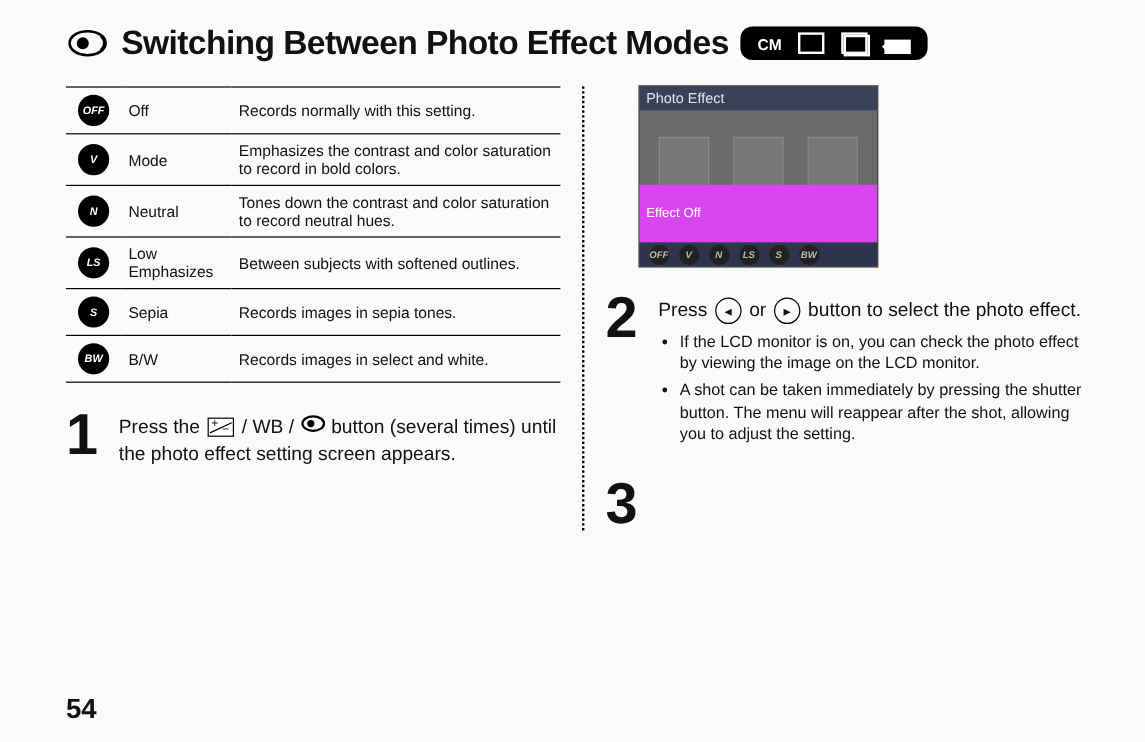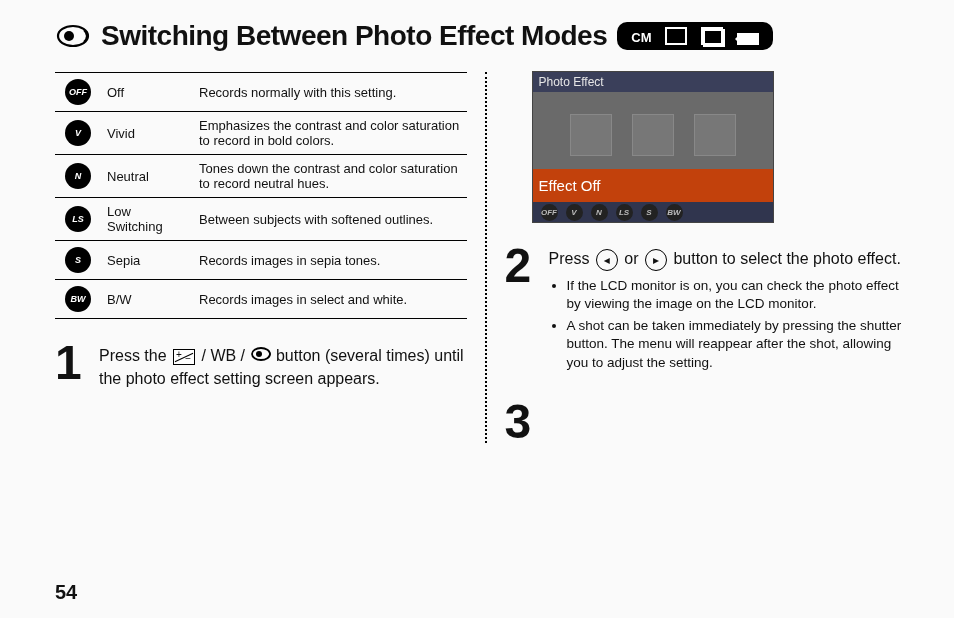--- a/index.html
+++ b/index.html
@@ -110,41 +110,41 @@
   .inline-icon.diag::before{content:"";position:absolute;left:0;right:0;top:50%;border-top:1.5px solid #000;transform:rotate(-25deg);}
   .inline-icon.diag::after{content:"+";position:absolute;top:-2px;left:2px;font-size:10px;}
   .inline-icon.diag .minus{position:absolute;bottom:-2px;right:3px;font-size:10px;}
   .inline-wb { font-weight:400; }
   .inline-eye { display:inline-block;vertical-align:middle; }
   .inline-oval {
     display:inline-flex;justify-content:center;align-items:center;vertical-align:middle;
     width:20px;height:20px;border:1.5px solid #000;border-radius:50%;font-size:12px;margin:0 2px;
   }
   .lcd {
-    width: 240px; height: 150px;
+    width: 198px; height: 150px;
     background: #6a6a6a;
     margin: 0 0 12px 28px;
     font-family: Arial, sans-serif;
     color:#fff;
     position:relative;
     box-shadow: 0 0 0 1px #444;
   }
   .lcd .bar-top {
     background:#3a3f5a;color:#e6e6e6;font-size:12px;padding:3px 6px;
   }
   .lcd .bar-bottom {
-    position:absolute;left:0;right:0;bottom:20px;background:#c2410c;font-size:15px;padding:8px 6px;
+    position:absolute;left:0;right:0;bottom:20px;background:#d946ef;font-size:11px;padding:18px 6px;
   }
   .lcd .iconsrow{
     position:absolute;left:0;right:0;bottom:0;height:20px;background:#30354e;display:flex;gap:8px;align-items:center;padding:0 8px;
   }
   .lcd .iconsrow .dot{width:17px;height:17px;border-radius:50%;background:#222;display:flex;align-items:center;justify-content:center;color:#bbb;font-size:8px;font-weight:bold;font-style:italic;}
   .lcd .preview{display:flex;gap:20px;justify-content:center;margin-top:22px;}
   .lcd .preview div{width:40px;height:40px;border:1px solid #888;background:#777;}
-  .page-num{position:absolute;left:55px;bottom:14px;font-weight:900;font-size:20px;}
+  .page-num{position:absolute;left:55px;bottom:14px;font-weight:900;font-size:23px;}
 </style>
 </head>
 <body>
 
 <div class="page">
 
   <div class="header">
     <span class="eye-icon">
       <svg width="36" height="26" viewBox="0 0 36 26">
         <ellipse cx="18" cy="13" rx="15" ry="10" fill="none" stroke="#000" stroke-width="2.2"></ellipse>
@@ -167,31 +167,31 @@
 
       <table class="effects">
         <tbody id="effects-body">
             <tr>
               <td class="iconcell"><span class="circ">OFF</span></td>
               <td class="namecell">Off</td>
               <td>Records normally with this setting.</td>
             </tr>
             <tr>
               <td class="iconcell"><span class="circ">V</span></td>
-              <td class="namecell">Vivid</td>
+              <td class="namecell">Mode</td>
               <td>Emphasizes the contrast and color saturation to record in bold colors.</td>
             </tr>
             <tr>
               <td class="iconcell"><span class="circ">N</span></td>
               <td class="namecell">Neutral</td>
               <td>Tones down the contrast and color saturation to record neutral hues.</td>
             </tr>
             <tr>
               <td class="iconcell"><span class="circ">LS</span></td>
-              <td class="namecell">Low Switching</td>
+              <td class="namecell">Low Emphasizes</td>
               <td>Between subjects with softened outlines.</td>
             </tr>
             <tr>
               <td class="iconcell"><span class="circ">S</span></td>
               <td class="namecell">Sepia</td>
               <td>Records images in sepia tones.</td>
             </tr>
             <tr>
               <td class="iconcell"><span class="circ">BW</span></td>
               <td class="namecell">B/W</td>

